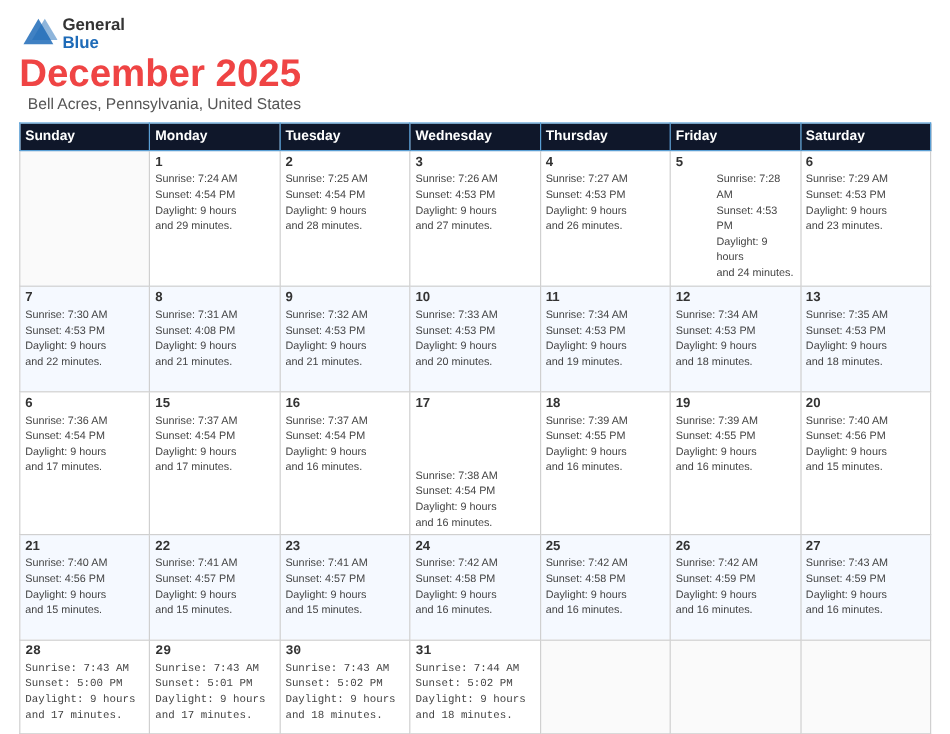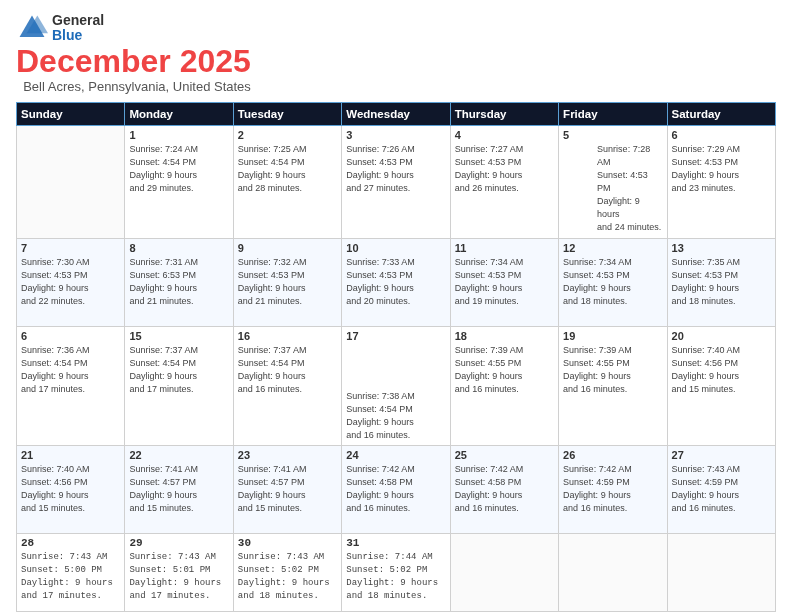--- a/index.html
+++ b/index.html
@@ -192,21 +192,21 @@
           <td>
             <span class="day-number">7</span>
             <div class="day-info" style="white-space: pre-line;">Sunrise: 7:30 AM
 Sunset: 4:53 PM
 Daylight: 9 hours
 and 22 minutes.</div>
           </td>
           <td>
             <span class="day-number">8</span>
             <div class="day-info" style="white-space: pre-line;">Sunrise: 7:31 AM
-Sunset: 6:53 PM
+Sunset: 4:08 PM
 Daylight: 9 hours
 and 21 minutes.</div>
           </td>
           <td>
             <span class="day-number">9</span>
             <div class="day-info" style="white-space: pre-line;">Sunrise: 7:32 AM
 Sunset: 4:53 PM
 Daylight: 9 hours
 and 21 minutes.</div>
           </td>

